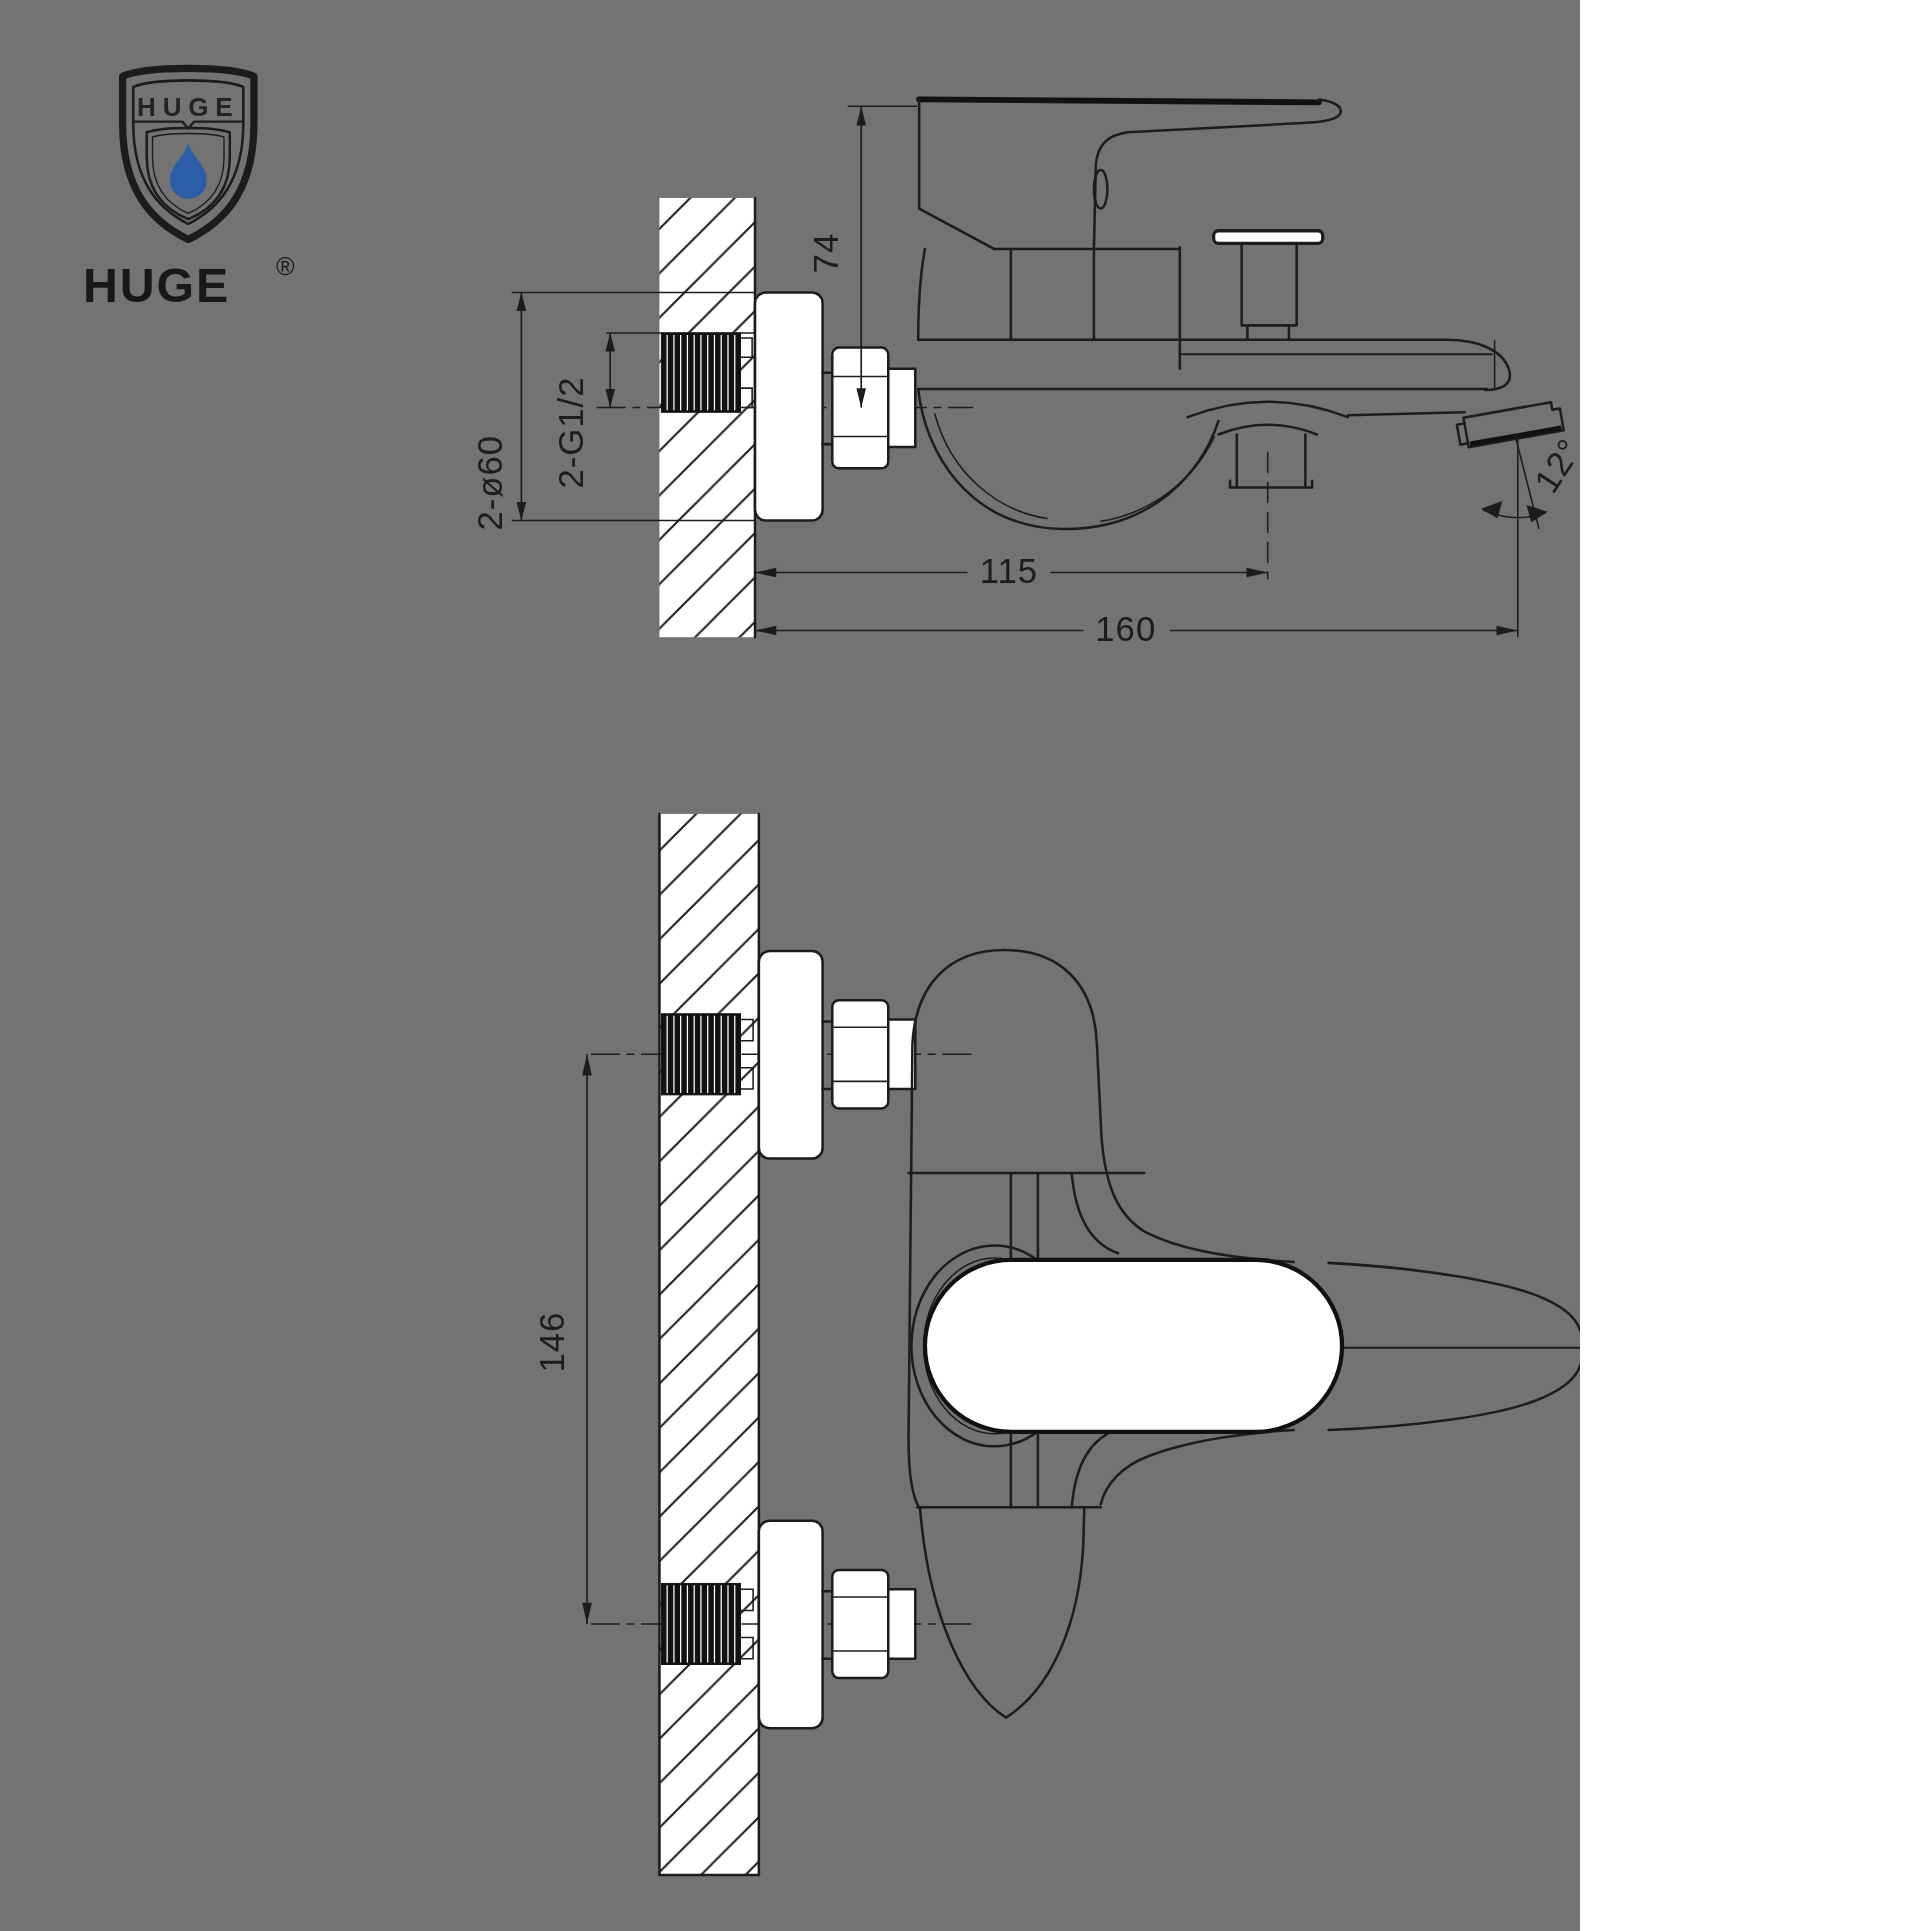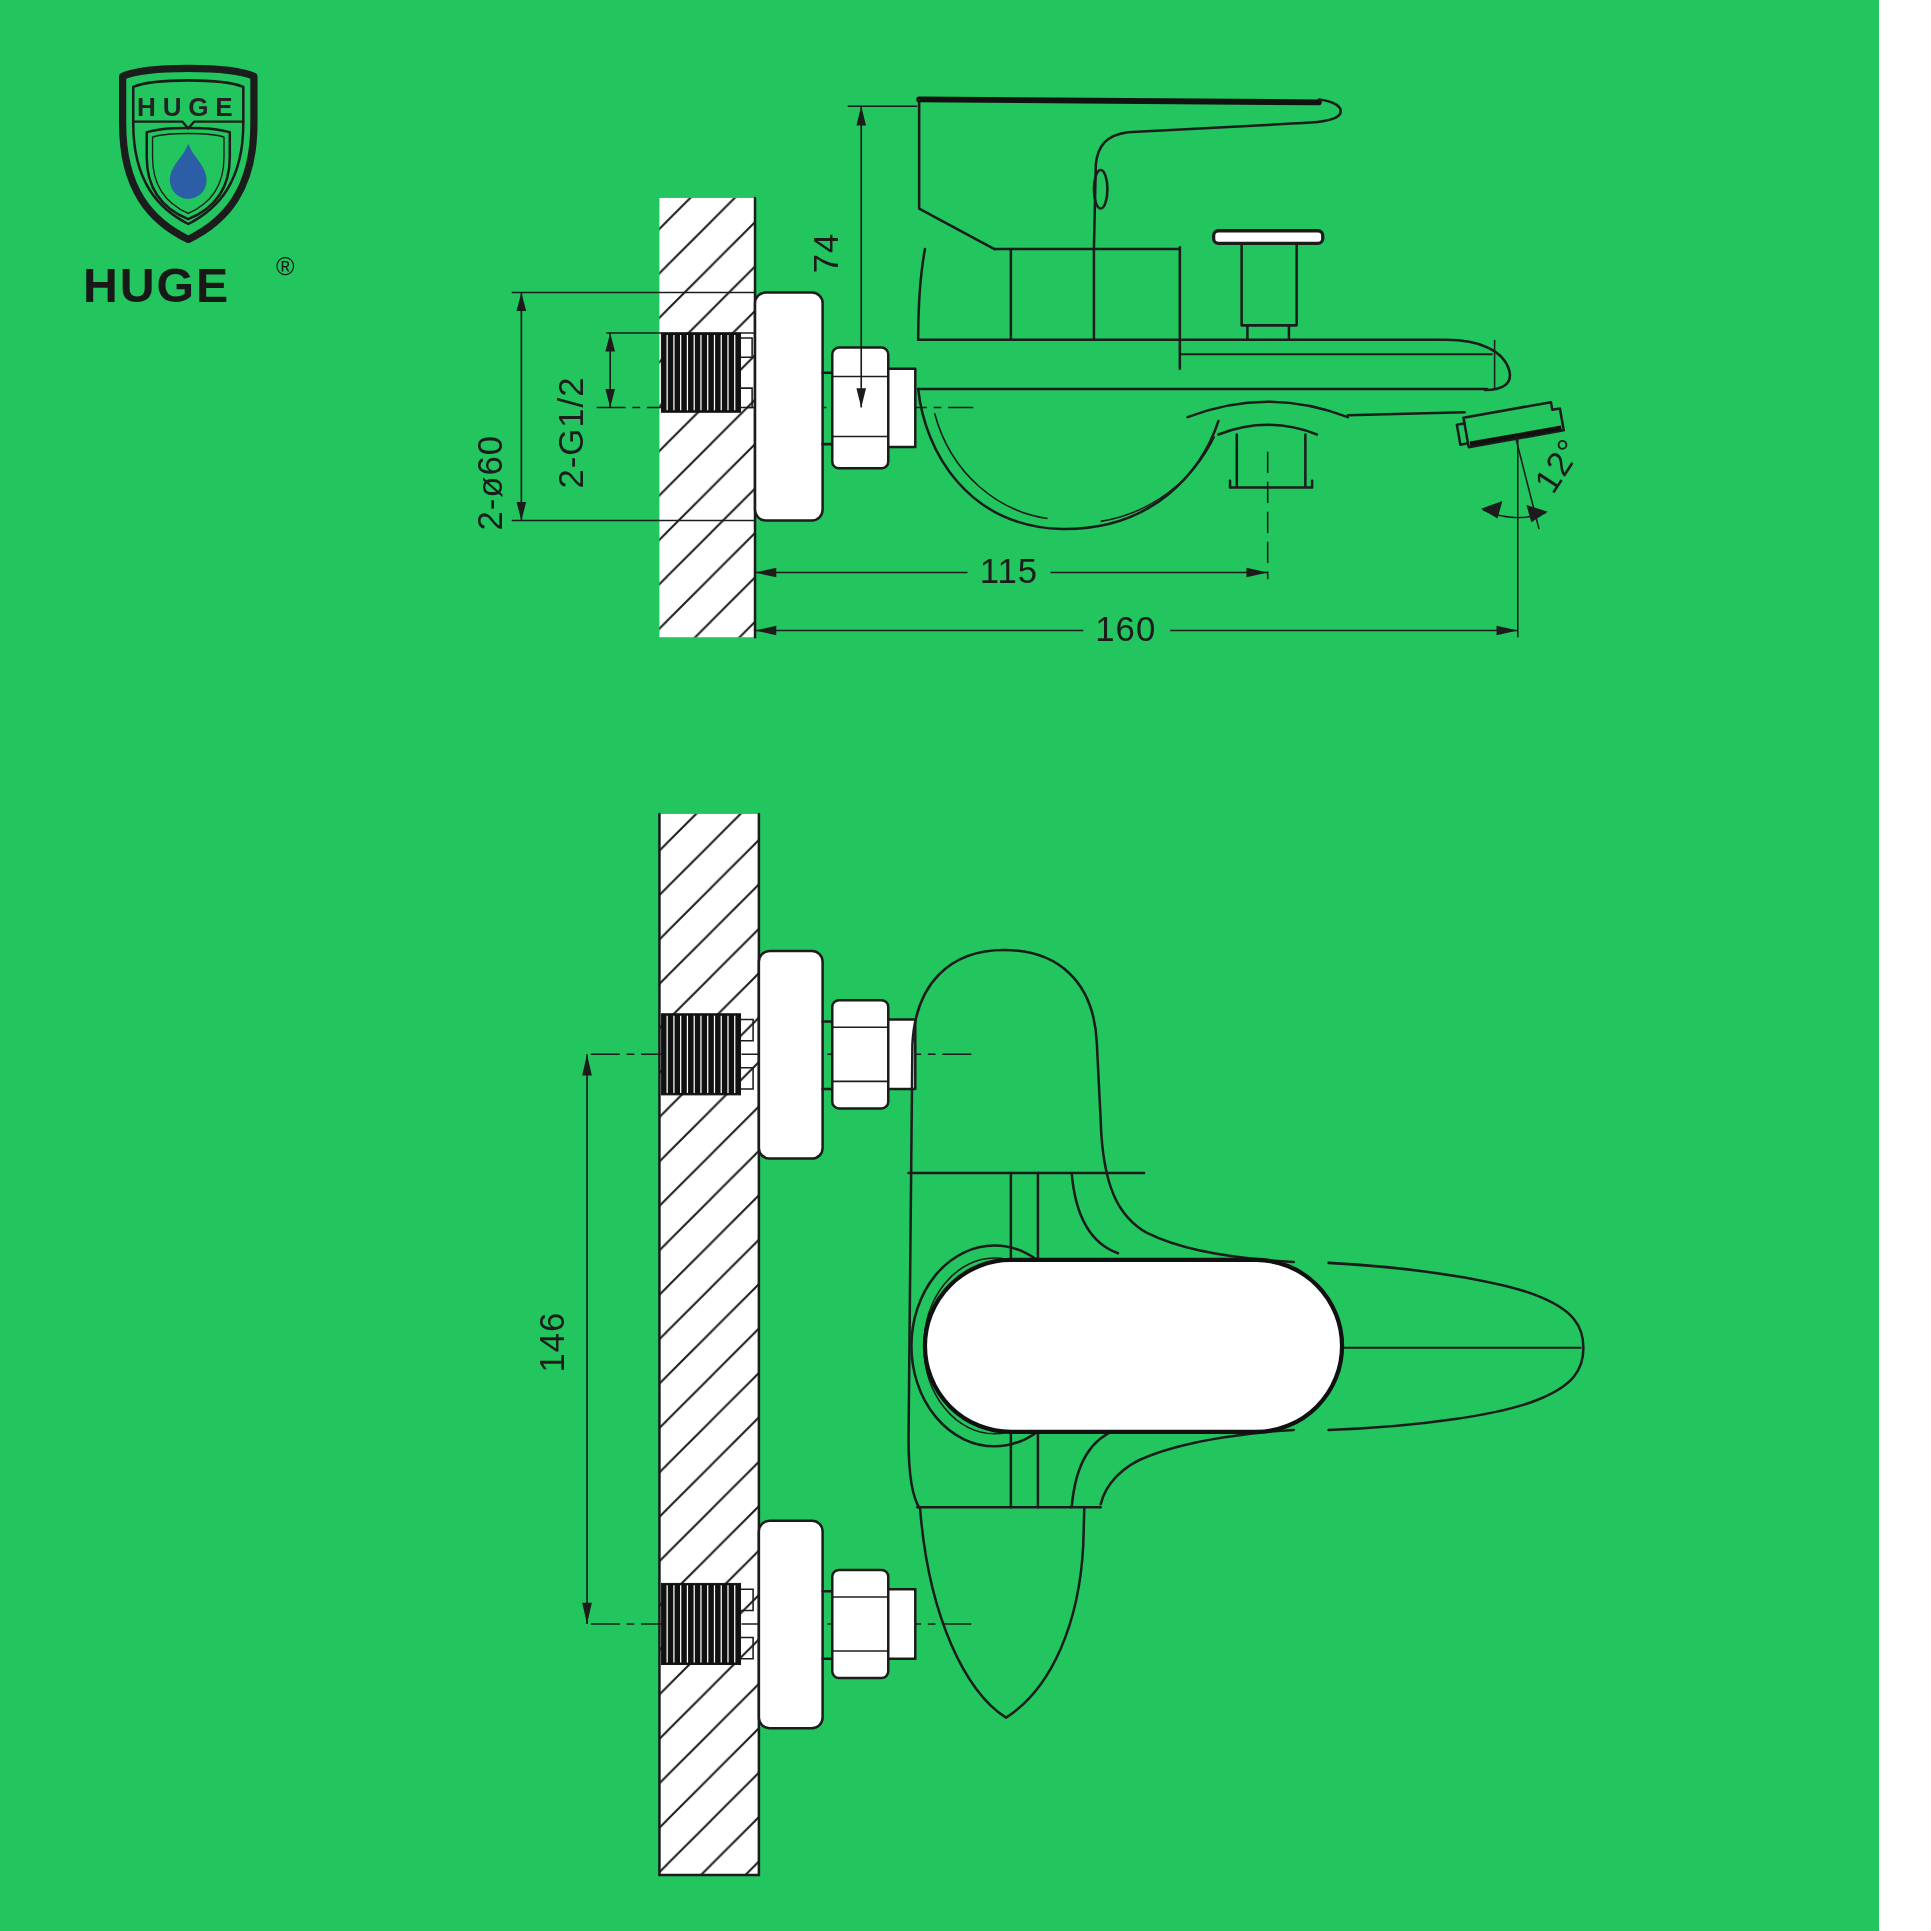--- a/index.html
+++ b/index.html
@@ -1,16 +1,16 @@
 <!DOCTYPE html>
 <html><head>
 <meta charset="utf-8">
 <style>
   html,body{margin:0;padding:0;background:#fff;}
-  .canvas{position:relative;width:1879px;height:1931px;background:#22c55e;overflow:hidden;
+  .canvas{position:relative;width:1580px;height:1931px;background:#737373;overflow:hidden;
           font-family:"Liberation Sans", sans-serif;}
   svg{position:absolute;left:0;top:0;}
   .s      {stroke:#1c1c1c;stroke-width:2.6;fill:none;stroke-linecap:round;stroke-linejoin:round;}
   .s-fill {stroke:#1c1c1c;stroke-width:2.6;fill:#fff;stroke-linejoin:round;}
   .s-thin {stroke:#1c1c1c;stroke-width:1.6;fill:none;stroke-linecap:butt;}
   .s-med  {stroke:#1c1c1c;stroke-width:2.1;fill:none;}
   .s-thick{stroke:#111;stroke-width:6;fill:none;stroke-linecap:round;}
   .grip   {stroke:#111;stroke-width:4.4;fill:#fff;}
   .dim    {stroke:#1c1c1c;stroke-width:1.7;fill:none;}
   .arr    {fill:#1c1c1c;stroke:none;}

